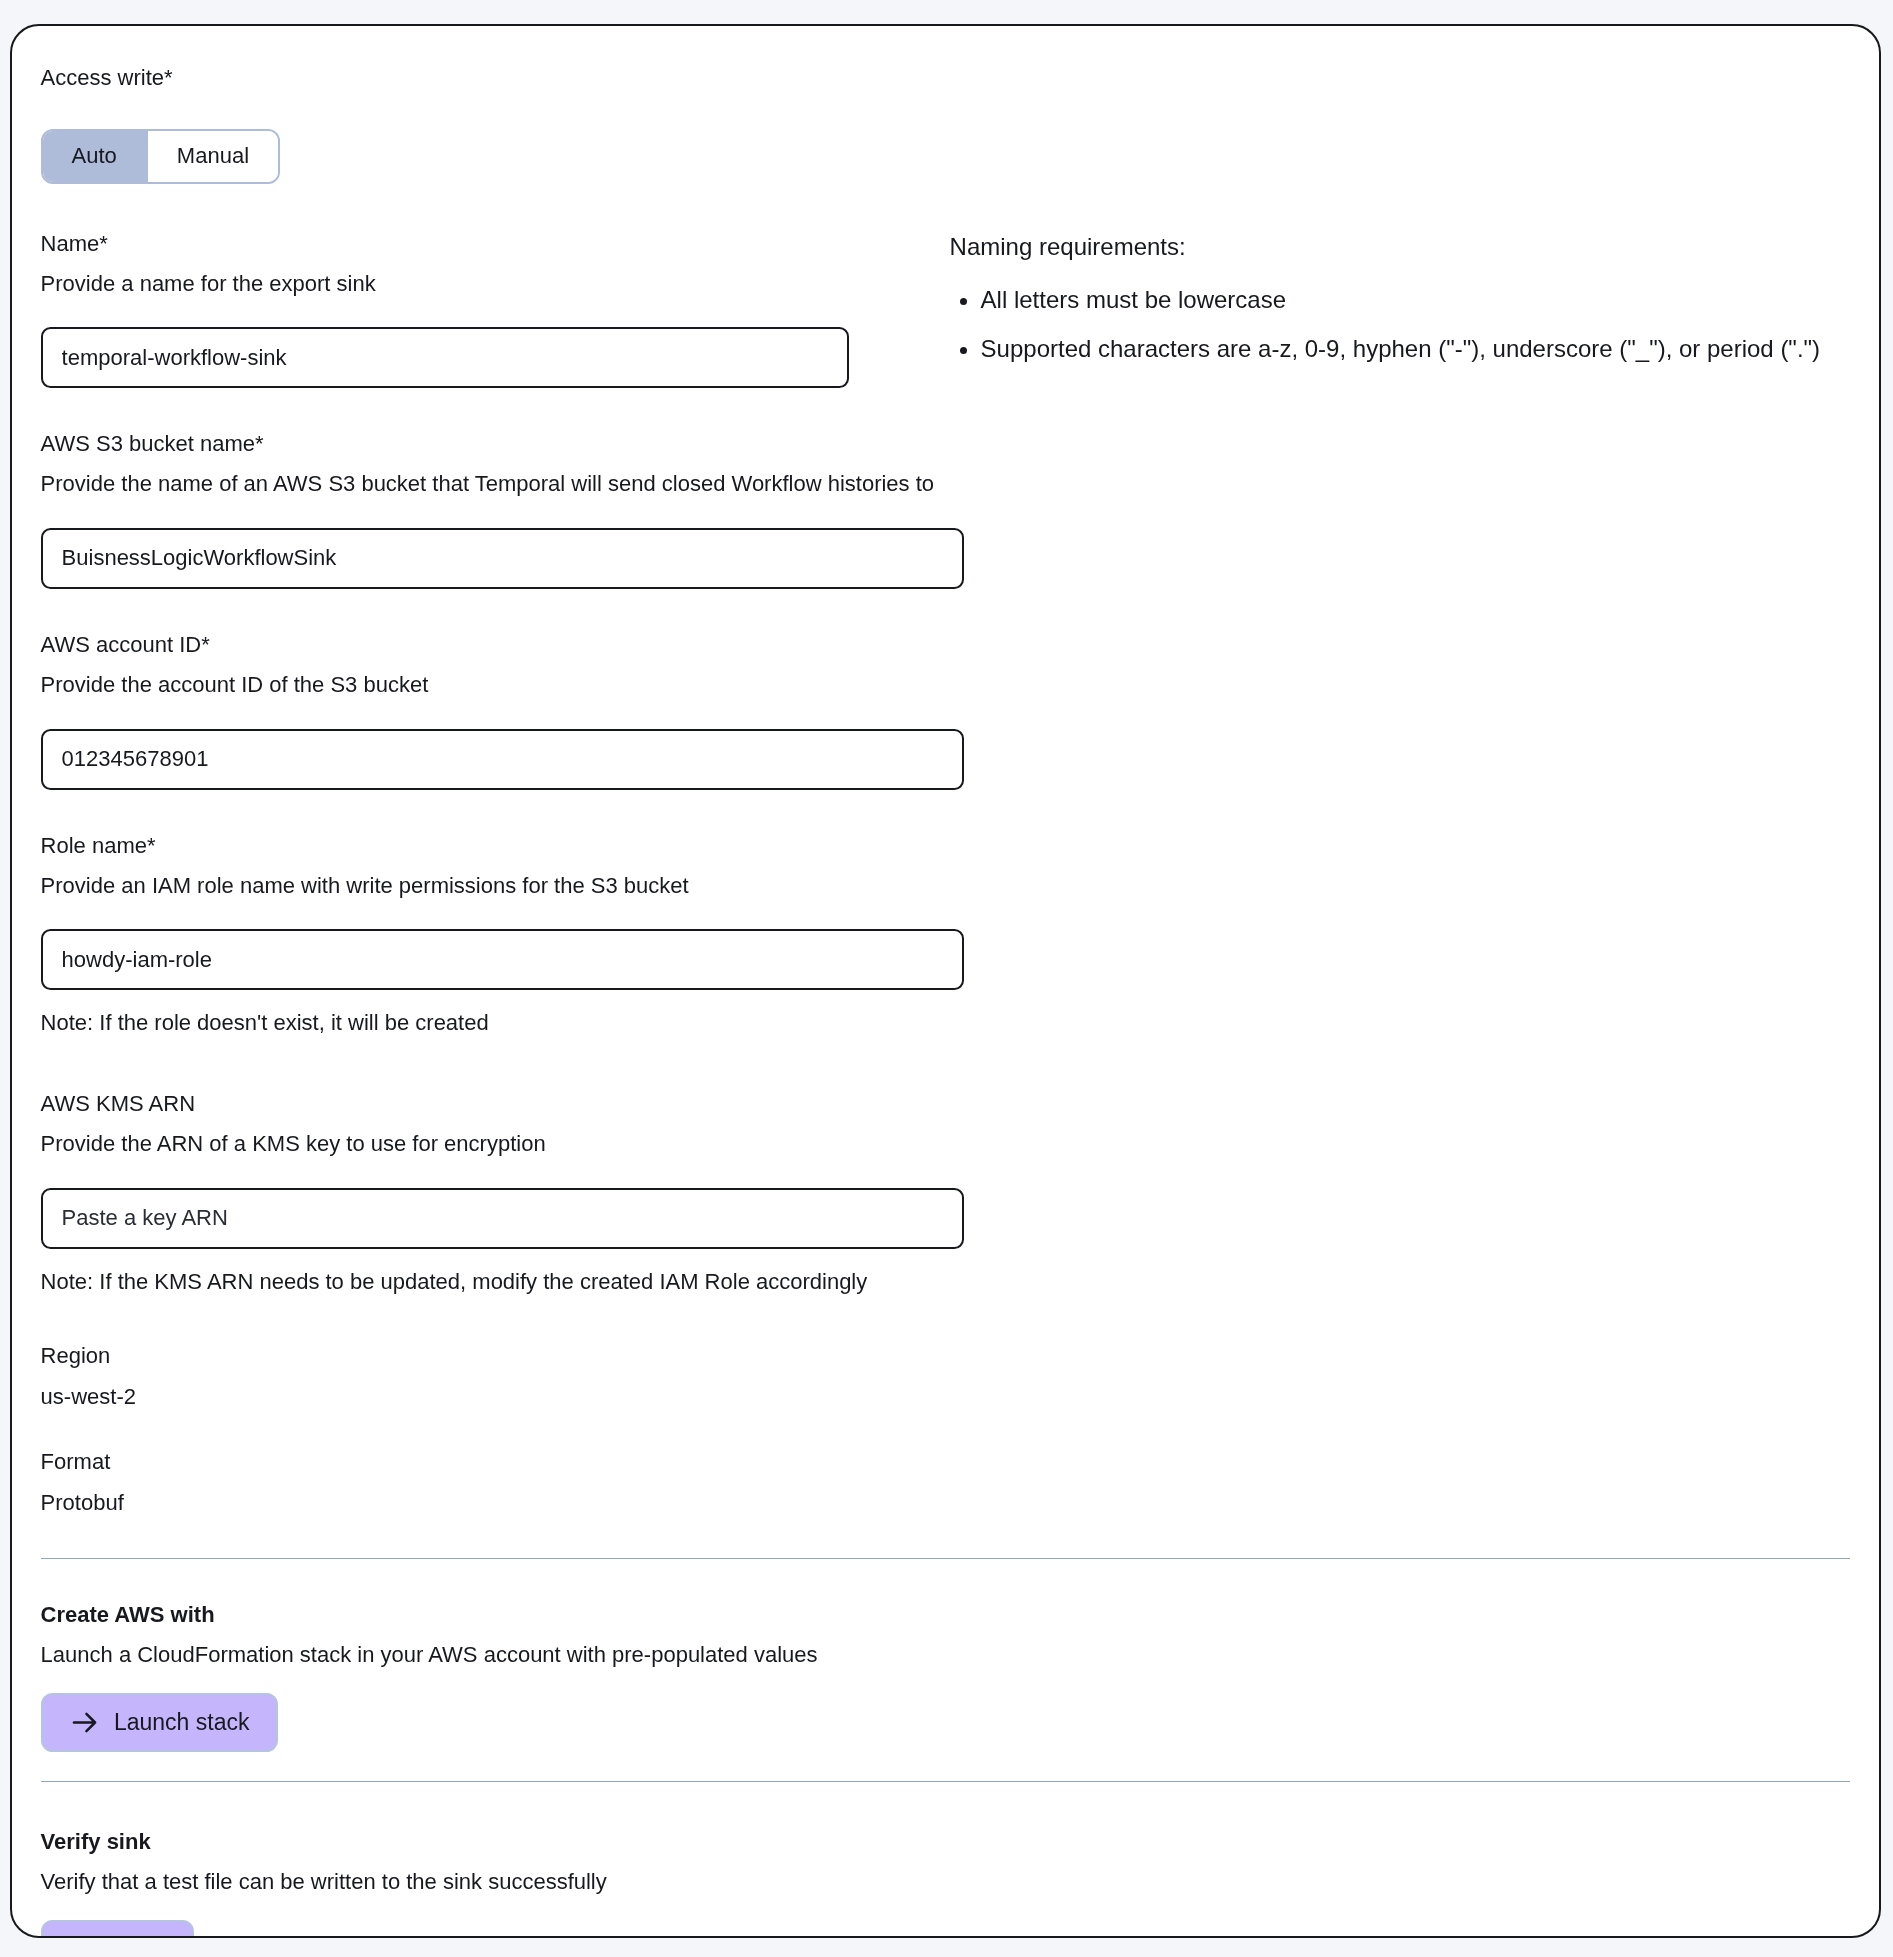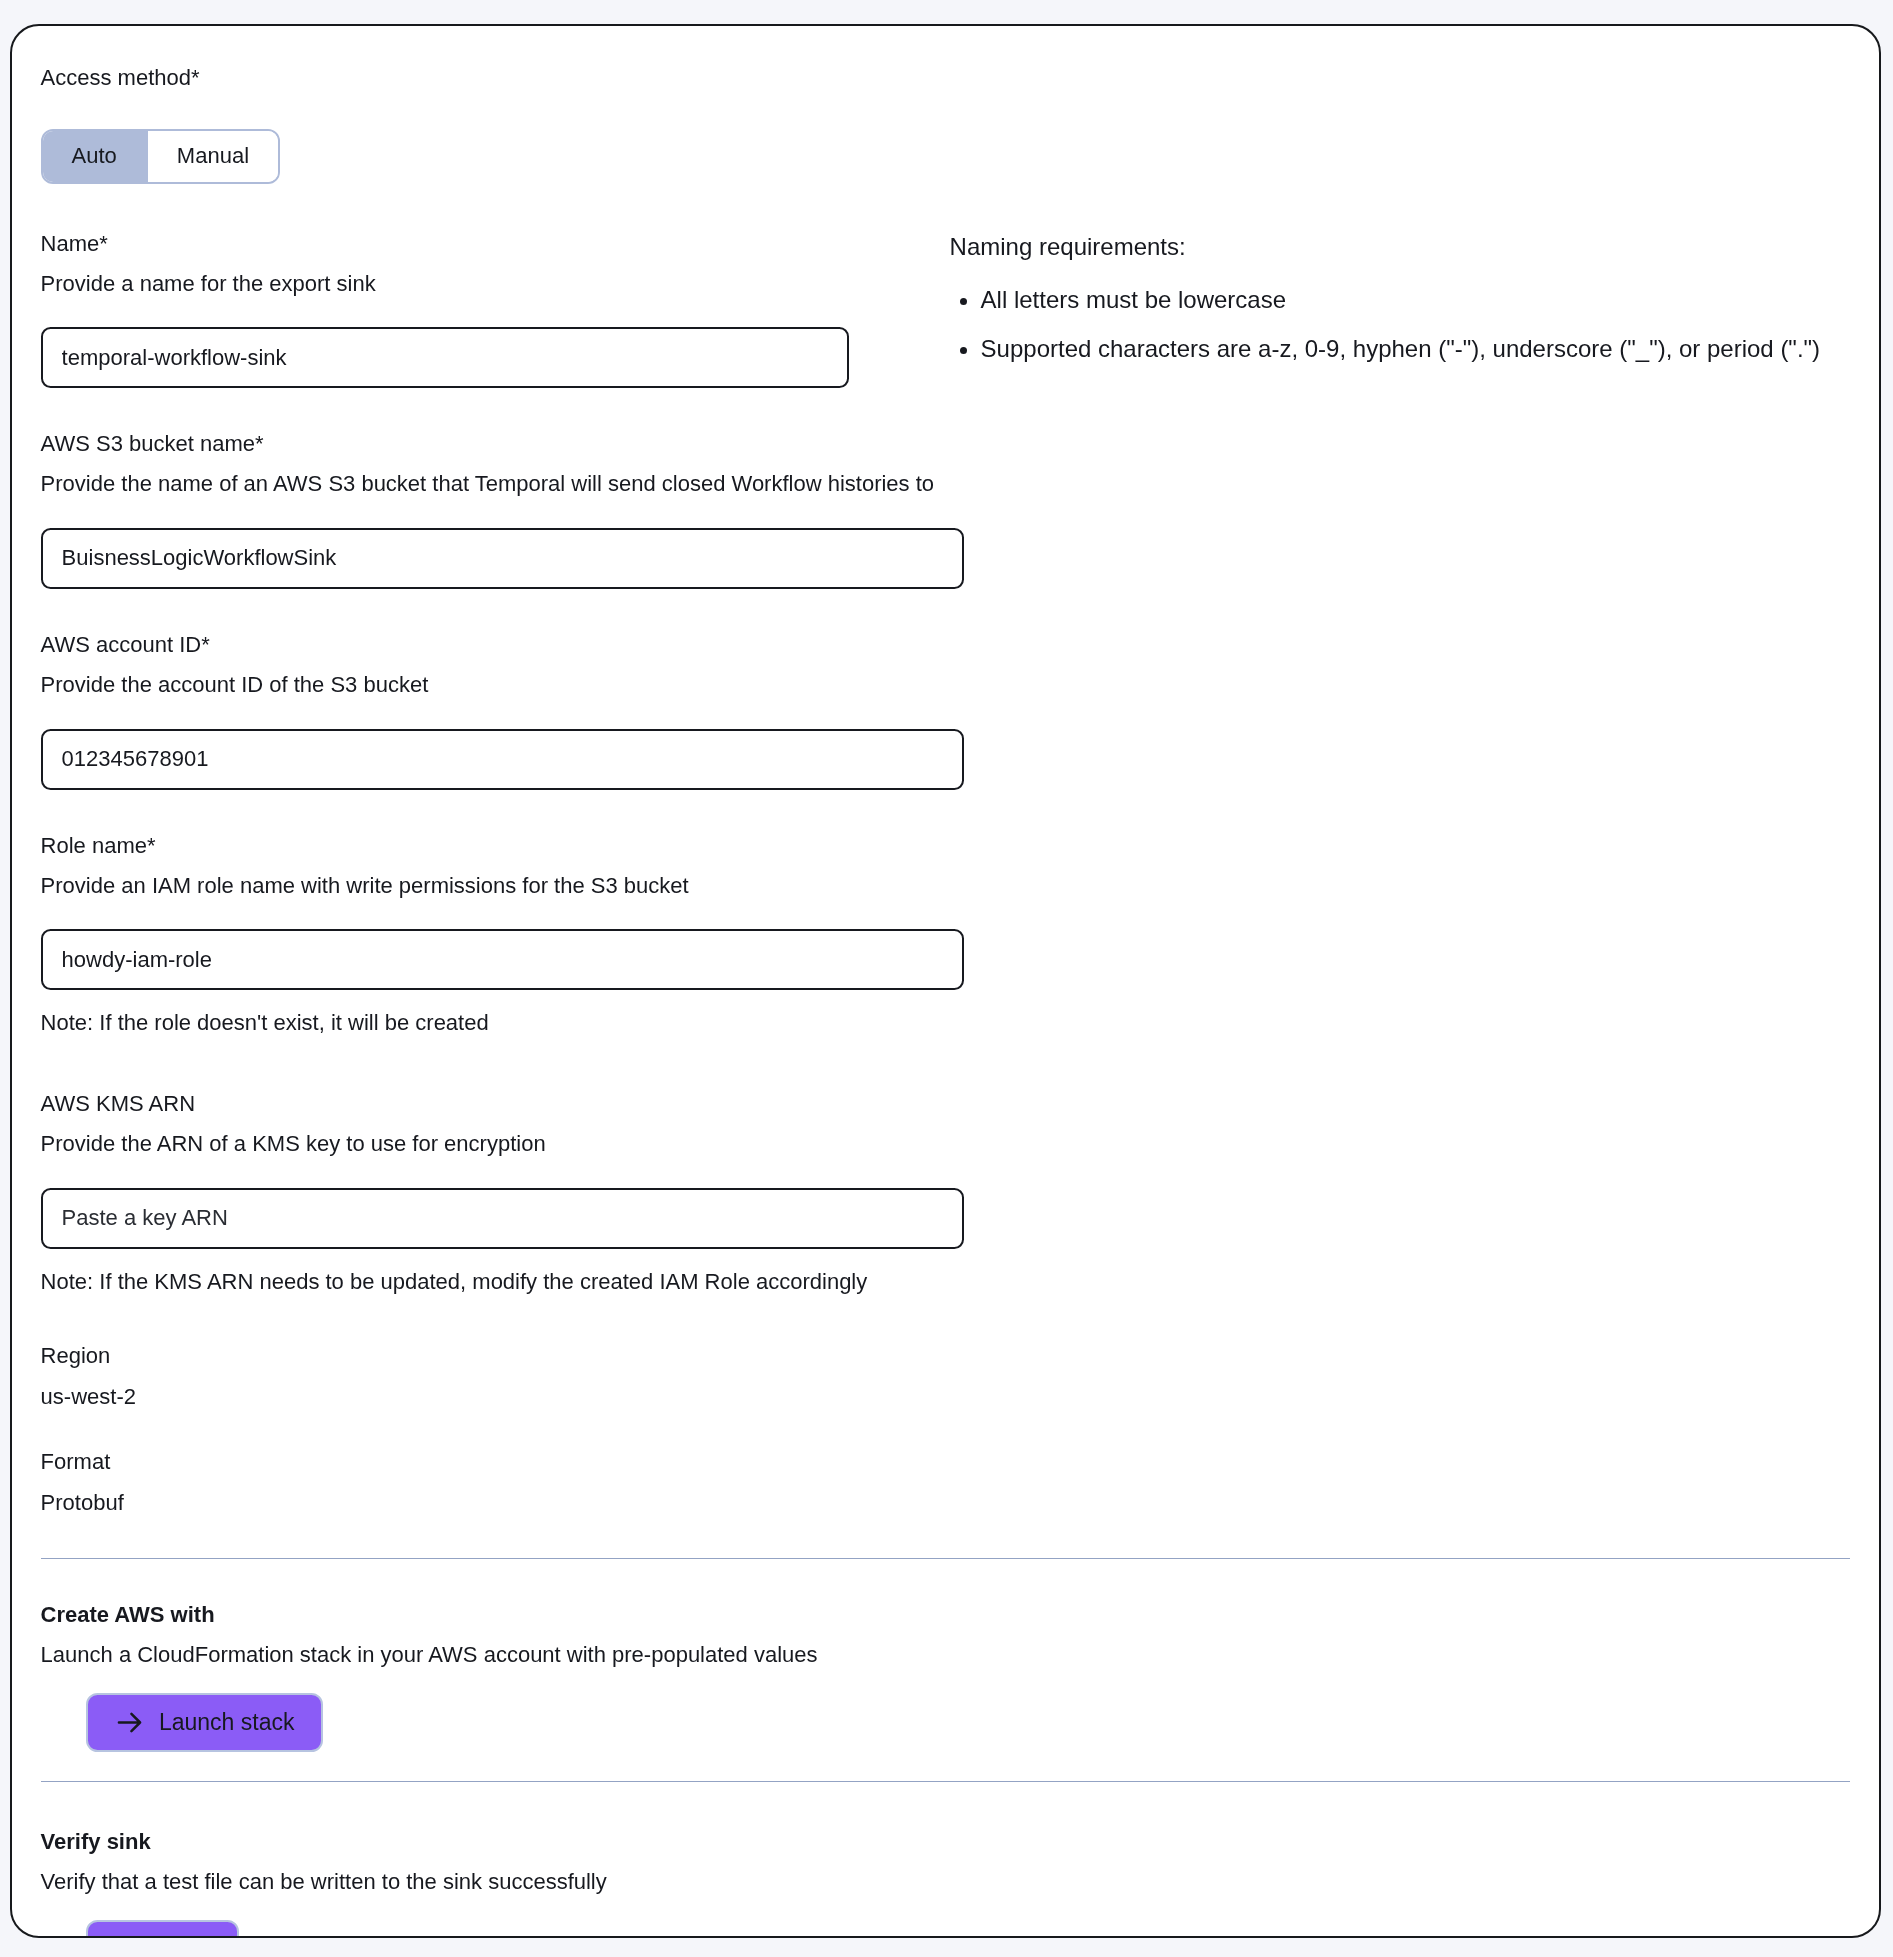--- a/index.html
+++ b/index.html
@@ -93,38 +93,37 @@
   }
 
   
   .outline-btn {
     display: inline-flex;
     align-items: center;
     gap: 15.3px;
     height: 59px;
     border: 2.4px solid #b7c4e0;
     border-radius: 11.5px;
-    background: #8b5cf6;
+    background: #c4b5fd;
     color: #17191f;
     font-family: inherit;
     font-size: 23px;
     padding: 0 27px;
     cursor: pointer;
     margin-top: 23px;
-    margin-left: 45px;
   }
   .outline-btn svg { flex: 0 0 auto; }
 </style>
 </head>
 <body>
 
 <div class="card">
 
   
-  <div class="label">Access method*</div>
+  <div class="label">Access write*</div>
   <div class="toggle">
     <div class="segment selected">
       <span>Auto</span>
     </div>
     <div class="segment">
       <span>Manual</span>
     </div>
   </div>
 
   

